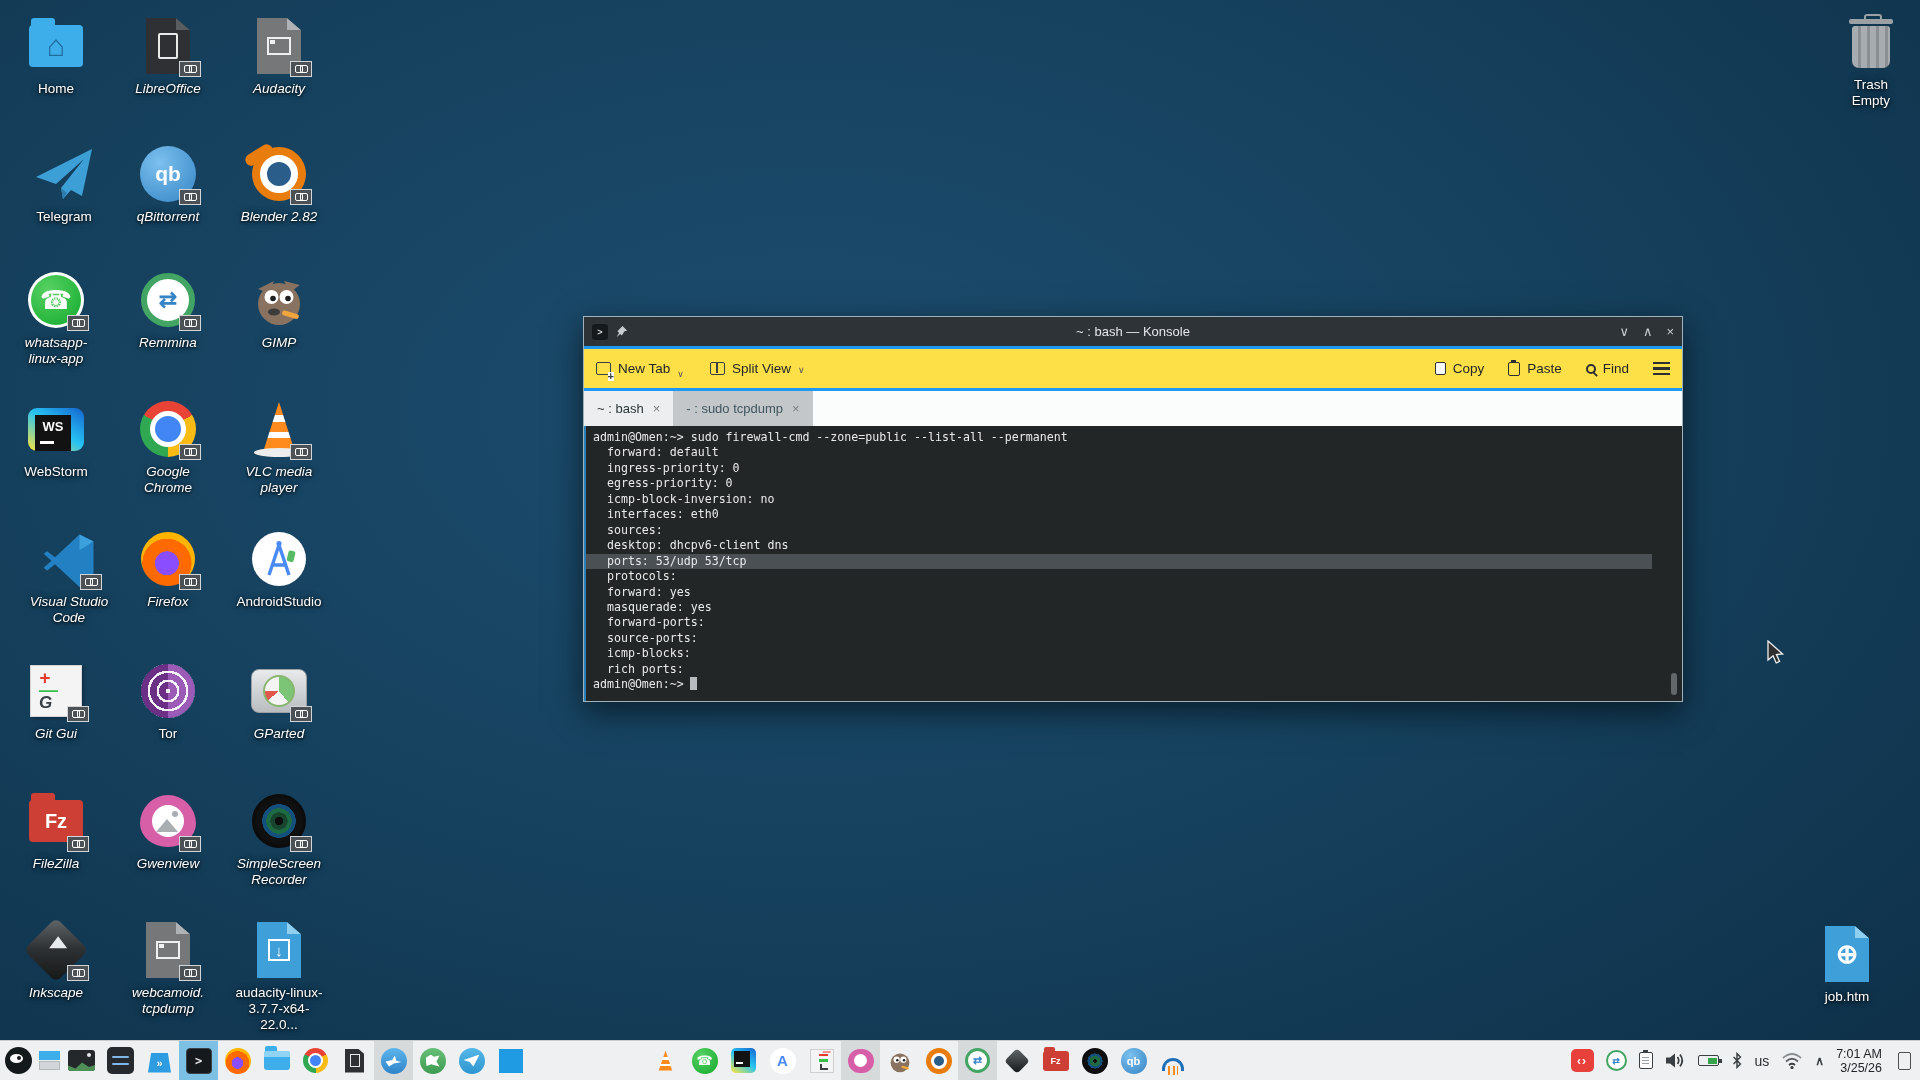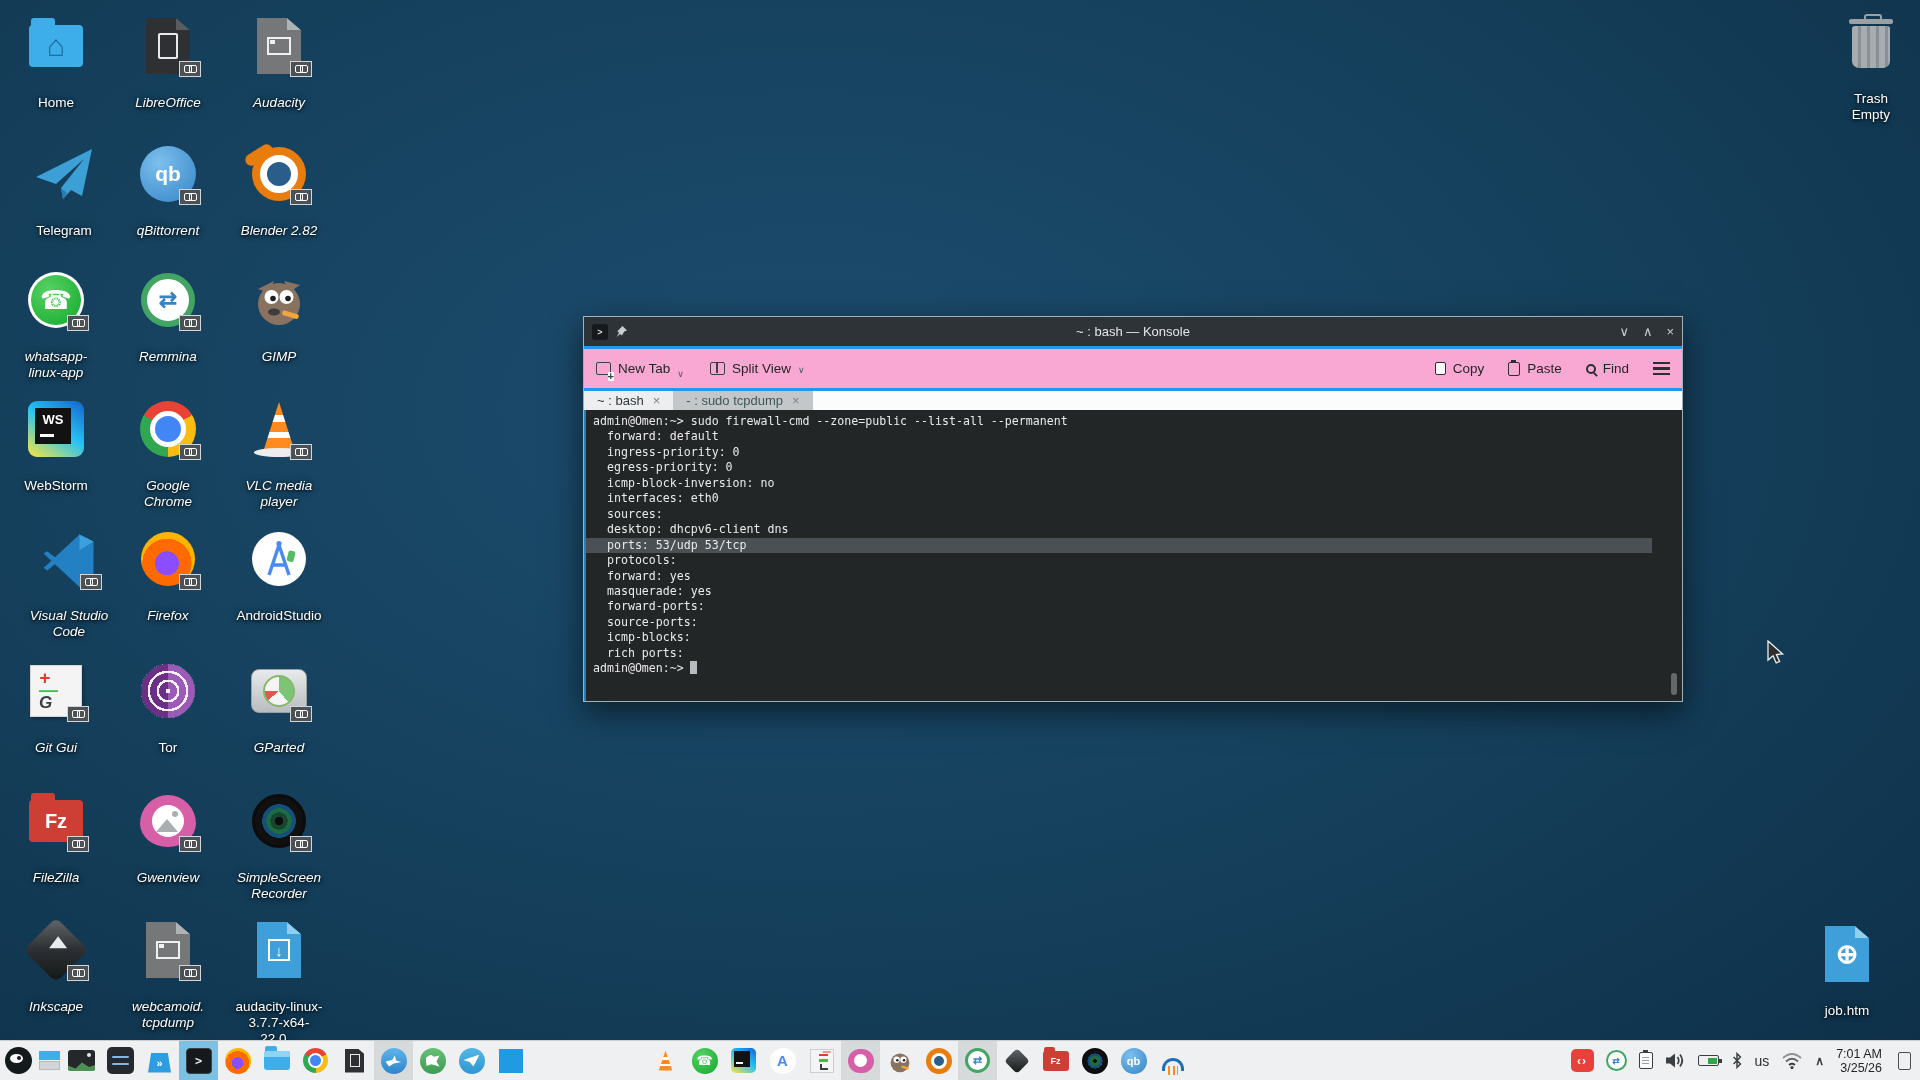--- a/index.html
+++ b/index.html
@@ -3,21 +3,21 @@
 <meta charset="utf-8">
 <style>
   *{margin:0;padding:0;box-sizing:border-box}
   html,body{width:1920px;height:1080px;overflow:hidden}
   body{font-family:"Liberation Sans",sans-serif;position:relative;
        background:radial-gradient(ellipse at 42% 38%,#1c4c6e 0%,#16425f 45%,#0e3048 100%);}
 
   
   .cell{position:absolute;width:94px;text-align:center;color:#fff;font-size:13.5px}
   .cell .icw{width:64px;height:64px;margin:0 auto;position:relative;display:flex;align-items:center;justify-content:center}
-  .cell .lbl{margin-top:17px;line-height:16px;white-space:pre-line;
+  .cell .lbl{margin-top:3px;line-height:16px;white-space:pre-line;
              text-shadow:0 1px 3px rgba(0,0,0,.95),0 0 7px rgba(0,0,0,.55)}
   .cell .lbl.it{font-style:italic}
   .emblem{position:absolute;right:-1px;bottom:1px;width:22px;height:16px;background:#4b5154;
           border:1px solid #d3d6d8;display:flex;align-items:center;justify-content:center;z-index:3}
   .emblem i{width:8px;height:8px;border:1.5px solid #fff;border-radius:2px;display:block}
   .emblem i+i{margin-left:-3px}
 
   .folder{width:54px;height:42px;background:#3daee9;border-radius:4px;position:relative;display:flex;align-items:center;justify-content:center}
   .folder::before{content:"";position:absolute;left:2px;top:-7px;width:24px;height:9px;background:#3daee9;border-radius:3px 3px 0 0}
   .house{font-weight:bold;font-size:30px;color:#1f6d9e;font-style:normal}
@@ -35,21 +35,21 @@
   .globe{color:#fff;font-size:27px;font-weight:bold;font-style:normal}
 
   .circ{border-radius:50%;display:flex;align-items:center;justify-content:center}
   .ic-qb{width:56px;height:56px;background:radial-gradient(circle at 35% 30%,#7cc0ee,#4693cf 75%);color:#fff;font-weight:bold;font-size:21px}
   .ic-blender{width:54px;height:54px;background:#e87d0d;position:relative}
   .ic-blender::before{content:"";width:24px;height:24px;border:7px solid #fff;border-radius:50%;background:#2a5d8a}
   .ic-blender::after{content:"";position:absolute;left:-8px;top:2px;width:30px;height:12px;background:#e87d0d;border-radius:8px;transform:rotate(-32deg)}
   .ic-whats{width:56px;height:56px;background:#fff}
   .ic-whats .in{width:50px;height:50px;background:radial-gradient(circle at 35% 30%,#57d163,#23b33a 75%);color:#fff;font-size:26px}
   .ic-remmina{width:54px;height:54px;background:#fff;border:6px solid #43a564;color:#3584c6;font-weight:bold;font-size:22px}
-  .ic-ws{width:56px;height:56px;border-radius:9px;background:linear-gradient(35deg,#ffe63b 0%,#27c3f3 52%,#1463cf 100%);position:relative}
+  .ic-ws{width:56px;height:43px;border-radius:9px;background:linear-gradient(35deg,#ffe63b 0%,#27c3f3 52%,#1463cf 100%);position:relative}
   .ic-ws .sq{position:absolute;left:7px;top:7px;width:36px;height:36px;background:#121212;color:#fff;font-weight:bold;font-size:13px;
              display:flex;align-items:flex-start;justify-content:center;padding-top:4px}
   .ic-ws .bar{position:absolute;left:12px;top:33px;width:14px;height:3px;background:#fff}
   .ic-chrome{width:56px;height:56px;background:conic-gradient(from -60deg,#e94335 0 120deg,#f9bc15 120deg 240deg,#30a852 240deg 360deg);position:relative}
   .ic-chrome::after{content:"";width:26px;height:26px;border-radius:50%;background:#4285f4;border:5px solid #fff}
   .ic-vlc{width:52px;height:56px;position:relative;display:flex;justify-content:center}
   .ic-vlc .cone{width:52px;height:50px;clip-path:polygon(50% 2%,80% 100%,20% 100%);
         background:linear-gradient(180deg,#ff8a1e 0 28%,#fff 28% 42%,#ff8a1e 42% 62%,#fff 62% 74%,#ff8a1e 74% 100%)}
   .ic-vlc::after{content:"";position:absolute;bottom:0;width:50px;height:9px;border-radius:50%;background:#ededed}
   .ic-tor{width:54px;height:54px;background:#8e44ad;background-image:repeating-radial-gradient(circle at 50% 50%,rgba(255,255,255,.92) 0 2.5px,transparent 2.5px 9px),
@@ -80,37 +80,37 @@
   
   .kwin{position:absolute;left:583px;top:316px;width:1100px;height:386px;border:1px solid #9fb2bb;
         box-shadow:0 10px 30px rgba(0,0,0,.55);display:flex;flex-direction:column;background:#fcfcfc}
   .ktitle{height:29px;background:#2e3338;display:flex;align-items:center;padding:0 8px;position:relative;flex:none}
   .ktitle .tt{position:absolute;left:0;right:0;text-align:center;color:#e4e7e9;font-size:13px}
   .kmini{width:16px;height:16px;background:#15191c;border-radius:3px;color:#ddd;font-size:9px;font-weight:bold;display:flex;align-items:center;justify-content:center}
   .kpin{margin-left:7px;display:flex}
   .kbtns{margin-left:auto;display:flex;gap:14px;color:#c9ced1;font-size:13px;z-index:2}
   .kbtns span{cursor:default}
   .kaccent{height:3px;background:#1d99f3;flex:none}
-  .ktools{height:39px;background:#f9a8d4;display:flex;align-items:center;padding:8px 12px;color:#232629;font-size:13.5px;flex:none}
+  .ktools{height:39px;background:#fde047;display:flex;align-items:center;padding:8px 12px;color:#232629;font-size:13.5px;flex:none}
   .tbtn{display:flex;align-items:center;gap:7px;margin-right:26px;position:relative}
   .tbtn .car{font-size:9px;color:#4d5357;transform:translateY(5px)}
   .i-newtab{width:15px;height:13px;border:1.6px solid #394045;border-radius:2px;position:relative}
   .i-newtab::after{content:"+";position:absolute;right:-4px;bottom:-7px;font-size:11px;font-weight:bold;color:#394045;background:#fcfcfc;line-height:9px}
   .i-split{width:15px;height:13px;border:1.6px solid #394045;border-radius:2px;position:relative}
   .i-split::after{content:"";position:absolute;left:5.5px;top:0;width:1.6px;height:10px;background:#394045}
   .tright{margin-left:auto;display:flex;align-items:center;gap:24px}
   .i-copy{width:11px;height:13px;border:1.6px solid #2b2f33;border-radius:2px;position:relative;background:#fcfcfc}
   .i-copy::before{content:"";position:absolute;left:3px;top:-5px;width:11px;height:13px;border:1.6px solid #2b2f33;border-radius:2px;z-index:-1}
   .i-paste{width:12px;height:14px;border:1.6px solid #2b2f33;border-radius:2px;position:relative}
   .i-paste::before{content:"";position:absolute;left:2px;top:-2.5px;width:5px;height:3px;background:#2b2f33}
   .i-find{width:10px;height:10px;border:2px solid #2b2f33;border-radius:50%;position:relative}
   .i-find::after{content:"";position:absolute;right:-4px;bottom:-3px;width:6px;height:2px;background:#2b2f33;transform:rotate(45deg)}
   .i-menu{display:flex;flex-direction:column;gap:3px}
   .i-menu i{width:17px;height:2.2px;background:#2b2f33;display:block}
-  .ktabs{height:22px;background:#fbfcfc;border-top:3px solid #1d99f3;display:flex;flex:none}
+  .ktabs{height:38px;background:#fbfcfc;border-top:3px solid #1d99f3;display:flex;flex:none}
   .ktab{display:flex;align-items:center;gap:9px;padding:0 13px;font-size:13px}
   .ktab .x{color:#7b8184;font-size:13px}
   .ktab.act{background:#eceeef;color:#2b3438}
   .ktab.inact{background:#c3c7c9;color:#3f565e}
   .kterm{flex:1;background:#232627;border-left:2px solid #2980b9;position:relative;
          font-family:"DejaVu Sans Mono",monospace;font-size:11.6px;line-height:15.45px;color:#e9eaeb;padding-top:4px;overflow:hidden}
   .tline{white-space:pre;padding-left:7px;margin-right:30px}
   .tline.hl{background:#4b5054}
   .cursor{display:inline-block;width:7px;height:13px;background:#b7bbbd;vertical-align:-2px;margin-left:6px}
   .kscroll{position:absolute;right:5px;bottom:6px;width:6px;height:22px;border-radius:3px;background:#63686b}

